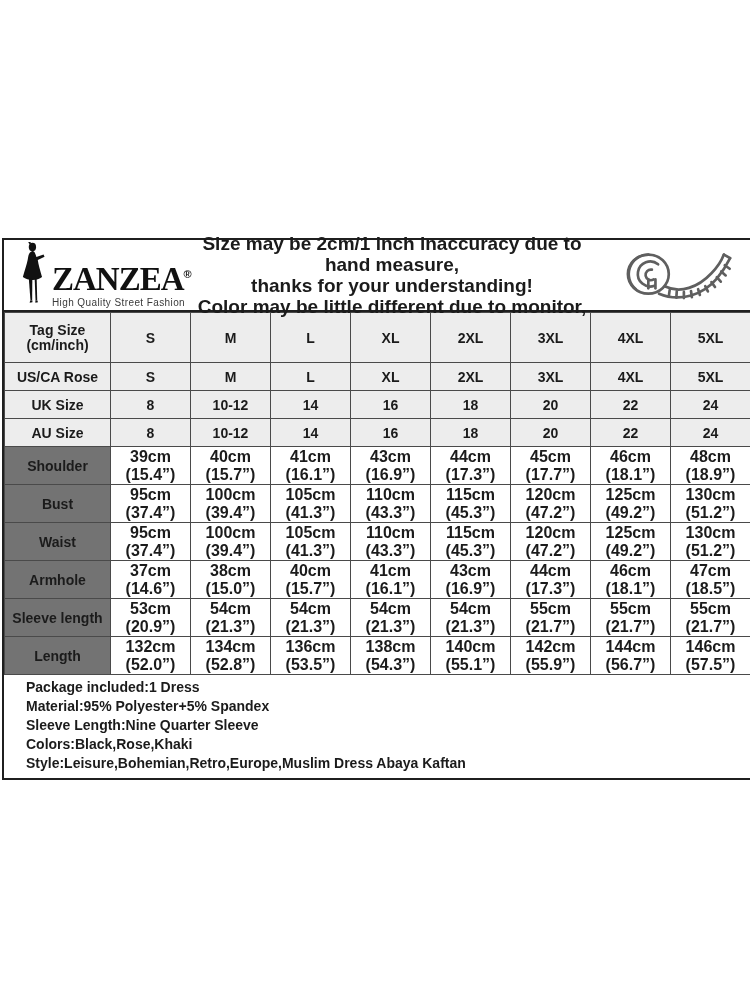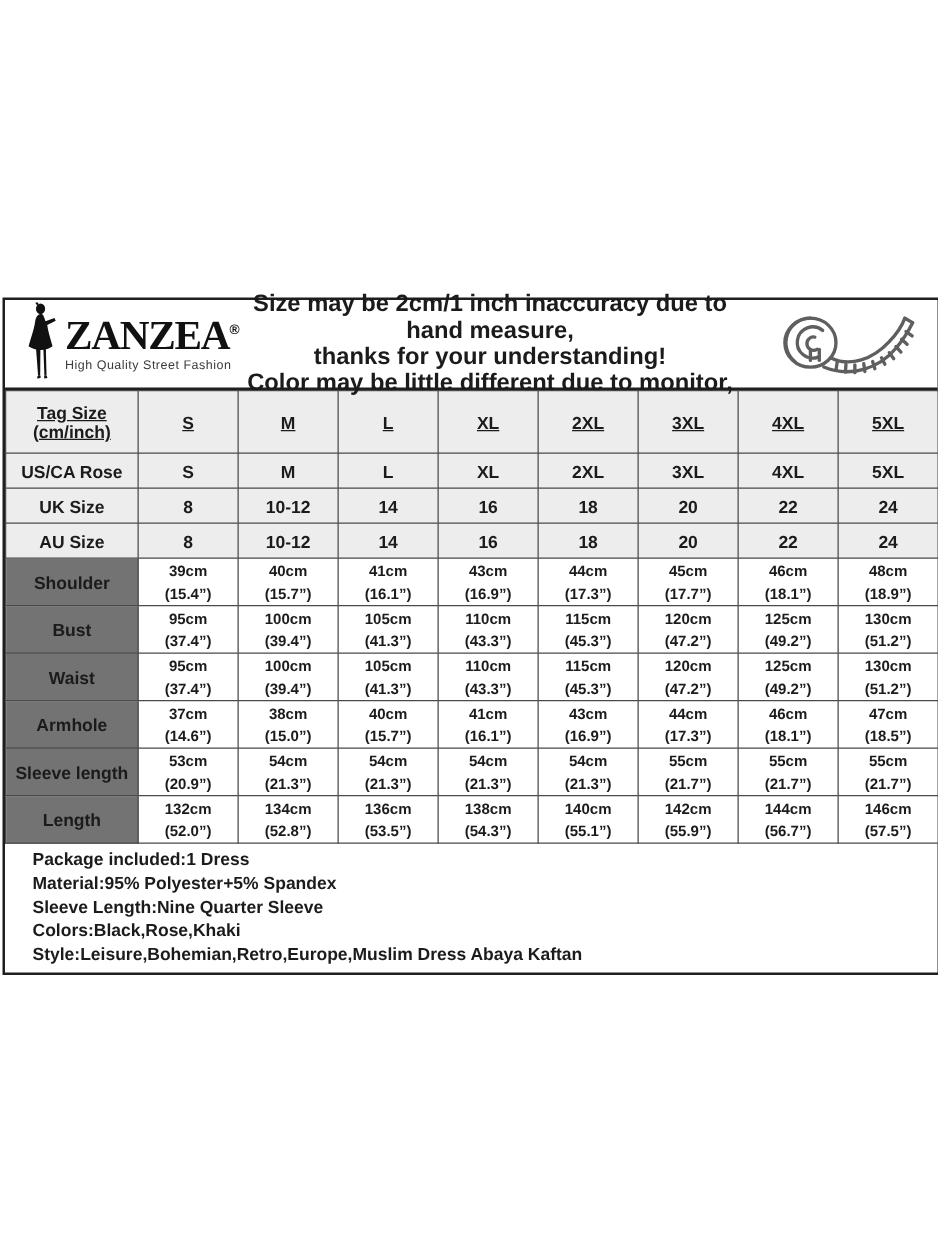--- a/index.html
+++ b/index.html
@@ -21,21 +21,21 @@
   
   .hdr {
     display: flex;
     align-items: center;
     height: 70px;
     border-bottom: 2px solid #1f1f1f;
   }
   .logo {
     width: 180px;
     display: flex;
-    align-items: center;
+    align-items: flex-end;
     padding-left: 12px;
     box-sizing: border-box;
   }
   .logo-figure { margin-right: 2px; flex: none; }
   .logo-textblock { display: flex; flex-direction: column; line-height: 1; }
   .logo-word {
     font-family: "Liberation Serif", serif;
     font-weight: bold;
     font-size: 33px;
     letter-spacing: -1px;
@@ -77,25 +77,25 @@
   .size-table th, .size-table td {
     border: 1px solid #4a4a4a;
     text-align: center;
     vertical-align: middle;
     font-weight: bold;
     padding: 0;
     white-space: pre-line;
   }
   .size-table th { font-size: 14px; }
   .size-table td { font-size: 14px; }
-  tr.row-tag     { height: 50px; text-decoration: underline; }
+  tr.row-tag     { height: 50px; }
   tr.row-tag th  { font-size: 14px; line-height: 15px; }
   tr.row-size    { height: 28px; }
   tr.row-measure { height: 38px; }
-  tr.row-measure td { font-size: 12px; line-height: 18px; }
+  tr.row-measure td { font-size: 16px; line-height: 18px; }
   tr.row-tag th, tr.row-tag td,
   tr.row-size th, tr.row-size td { background: #ededed; }
   tr.row-measure th { background: #737373; }
   tr.row-measure td { background: #ffffff; }
   
   .notes {
     padding: 3px 6px 5px 22px;
     font-weight: bold;
     font-size: 14px;
     line-height: 19px;

